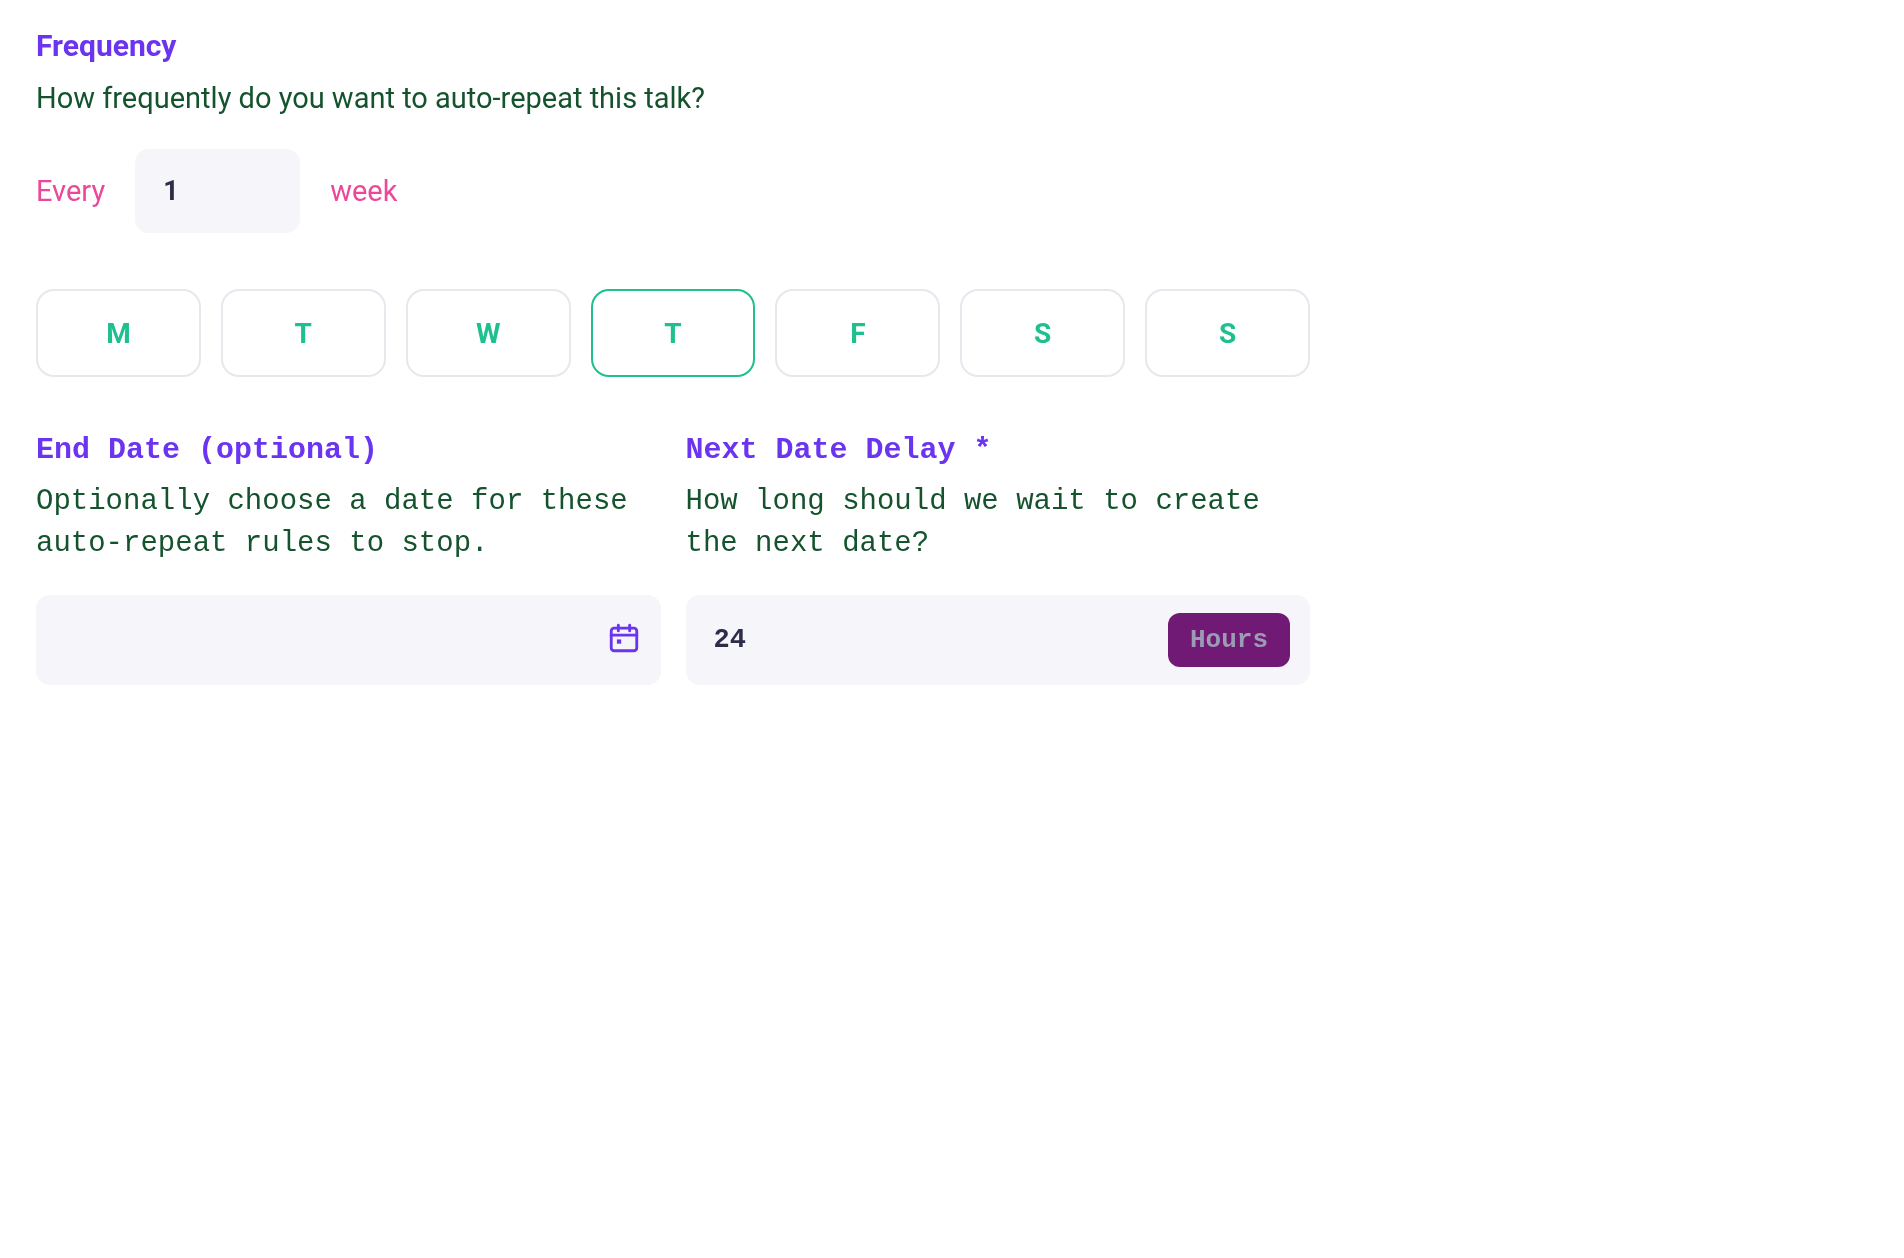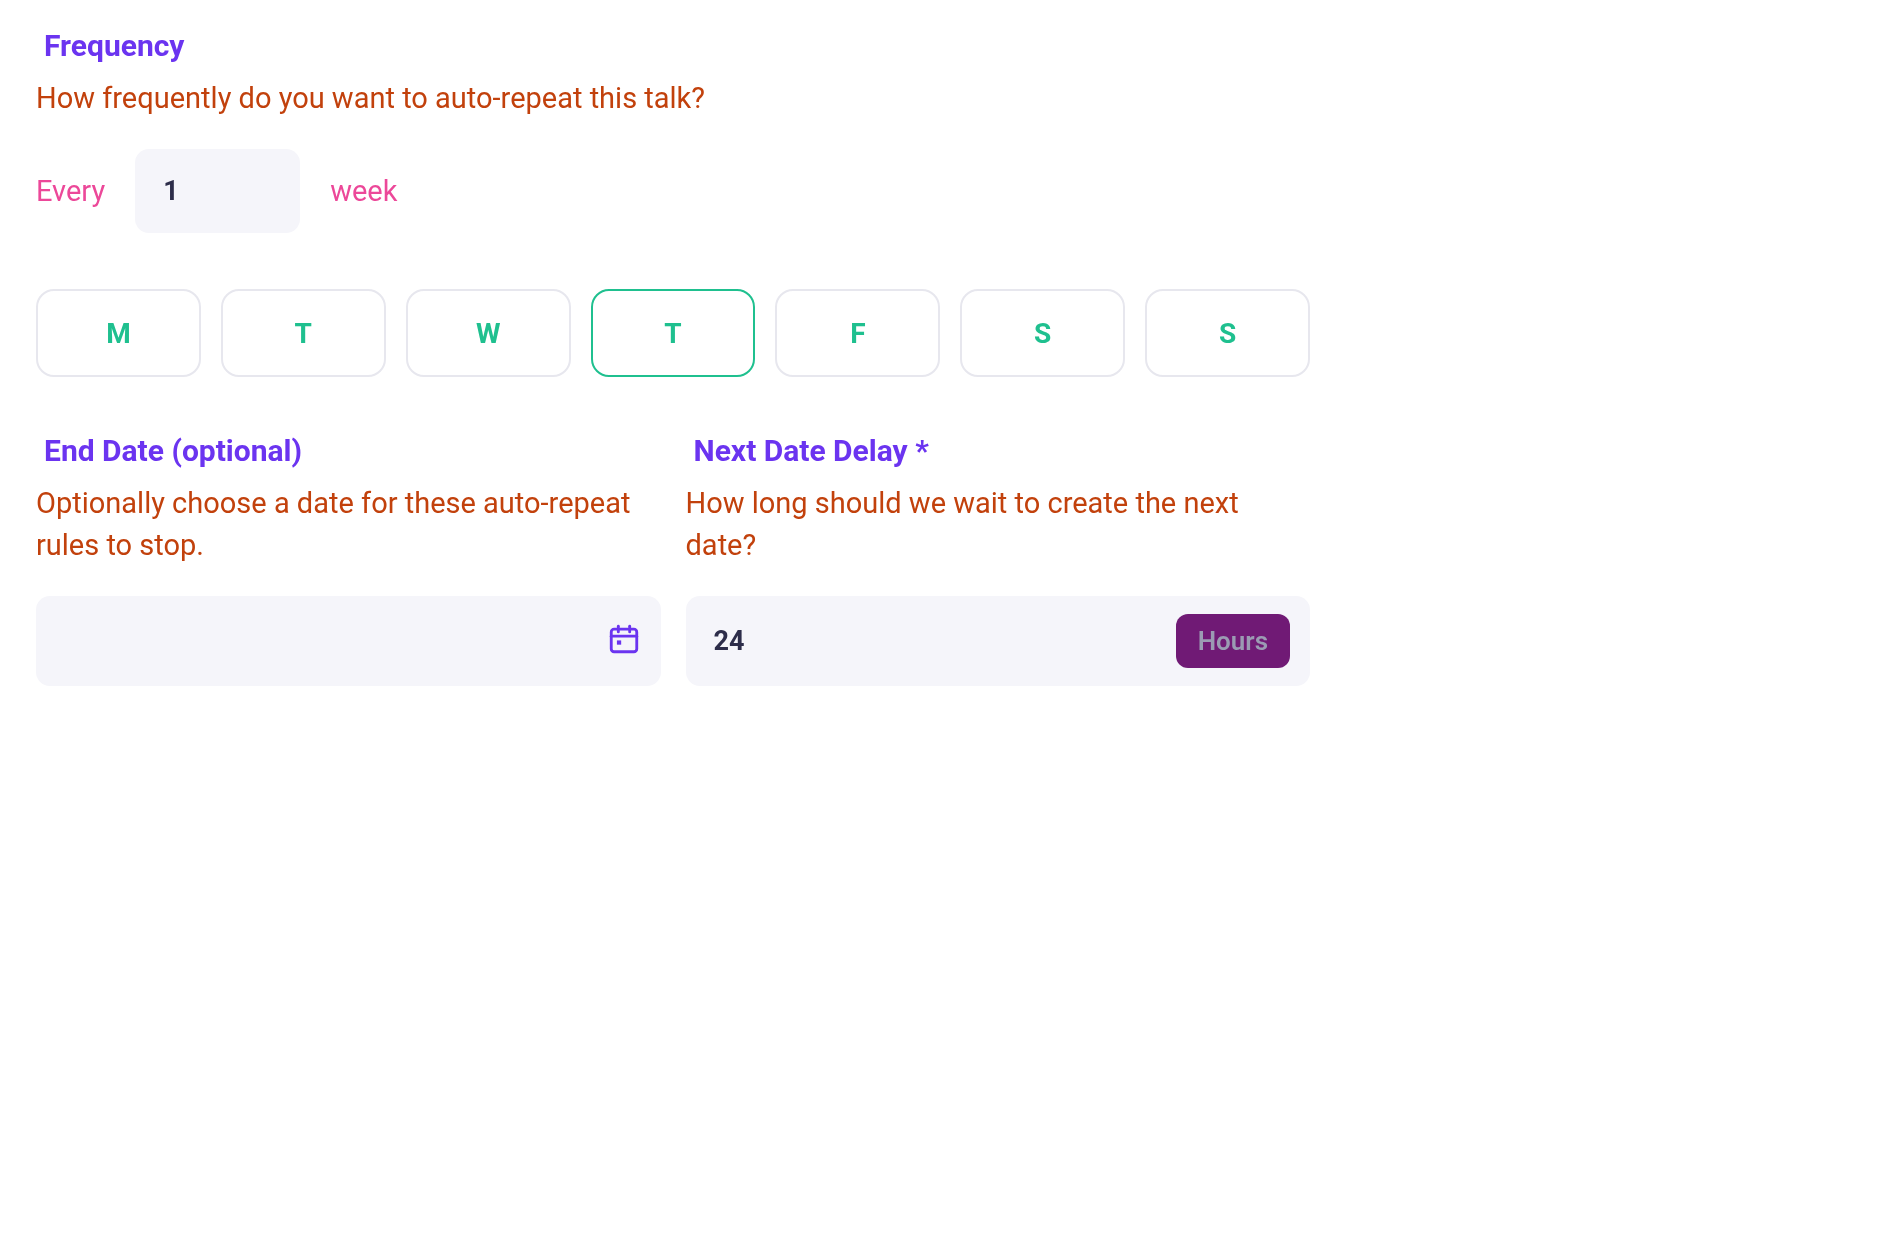--- a/index.html
+++ b/index.html
@@ -9,24 +9,23 @@
     padding: 28px 36px;
     color: #2d2d4a;
     width: 1346px;
   }
   .section { margin-bottom: 56px; }
   .section-title {
     color: #6b34f0;
     font-size: 30px;
     font-weight: 700;
     margin-bottom: 14px;
-    margin-left: 8px;
   }
   .section-desc {
-    color: #c2410c;
+    color: #14532d;
     font-size: 29px;
     font-weight: 400;
     margin-bottom: 30px;
     line-height: 1.45;
   }
   .freq-row {
     display: flex;
     align-items: center;
     gap: 30px;
   }
@@ -95,20 +94,21 @@
     color: #1fc08f;
     background: #ffffff;
     cursor: pointer;
   }
   .day-btn.selected {
     border-color: #1fc08f;
   }
   .two-col {
     display: flex;
     gap: 25px;
+    font-family: Liberation Mono, monospace;
   }
   .col { flex: 1; }
   .input-box {
     background: #f5f5fa;
     border-radius: 14px;
     height: 90px;
     display: flex;
     align-items: center;
     justify-content: space-between;
     padding: 0 20px;

